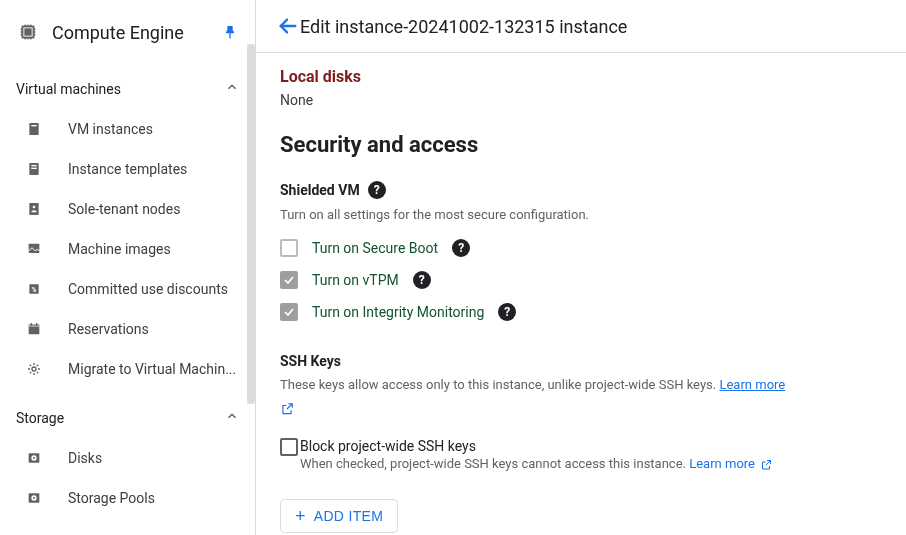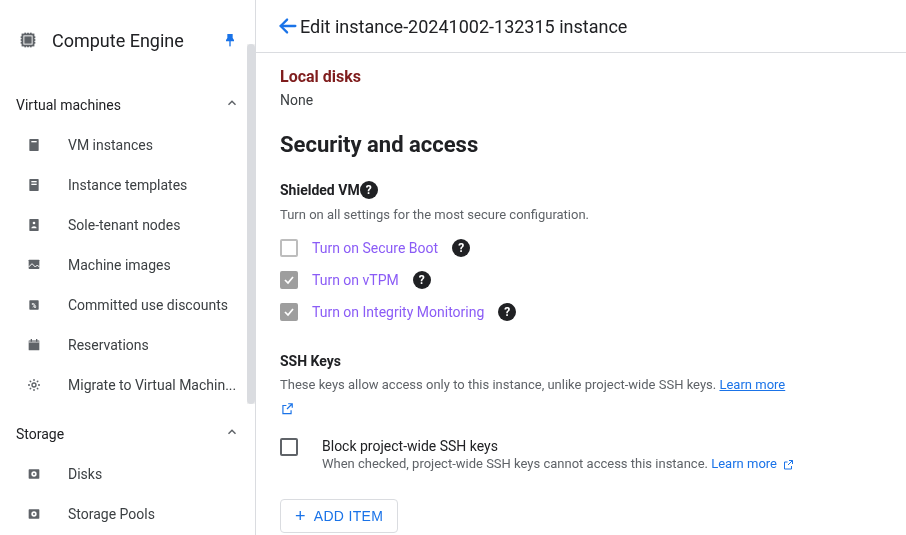--- a/index.html
+++ b/index.html
@@ -1,53 +1,53 @@
 <!DOCTYPE html>
 <html><head>
 <meta charset="utf-8">
 <style>
 * { box-sizing: border-box; margin: 0; padding: 0; }
 body { font-family: 'Google Sans', Roboto, Arial, sans-serif; font-size: 14px; color: #202124; background: #fff; width: 906px; height: 535px; overflow: hidden; }
 .container { display: flex; height: 100%; }
 .sidebar { width: 256px; border-right: 1px solid #dadce0; overflow-y: auto; position: relative; }
-.sidebar-header { display: flex; align-items: center; padding: 28px 16px; gap: 12px; }
+.sidebar-header { display: flex; align-items: center; padding: 20px 16px; gap: 12px; }
 .product-icon { width: 24px; height: 24px; display: flex; align-items: center; justify-content: center; }
 .product-title { font-size: 18px; font-weight: 400; flex: 1; }
 .pin-icon { color: #1a73e8; width: 18px; height: 18px; display: flex; align-items: center; justify-content: center; }
 .nav-group { padding: 4px 0; }
 .nav-group-header { display: flex; align-items: center; justify-content: space-between; padding: 12px 16px; cursor: pointer; }
 .nav-group-title { font-size: 14px; font-weight: 400; color: #202124; }
 .chev { color: #5f6368; }
 .nav-item { display: flex; align-items: center; padding: 10px 16px 10px 24px; gap: 24px; cursor: pointer; color: #3c4043; font-size: 14px; }
 .nav-icon { width: 20px; height: 20px; color: #5f6368; display: flex; align-items: center; justify-content: center; flex-shrink: 0; }
 .nav-label { white-space: nowrap; overflow: hidden; text-overflow: ellipsis; }
 .scrollbar-track { position: absolute; right: 0; top: 44px; width: 8px; height: 360px; background: #f1f1f1; }
 .scrollbar-thumb { width: 8px; height: 360px; background: #dadce0; border-radius: 4px; }
 .main { flex: 1; display: flex; flex-direction: column; overflow: hidden; }
 .main-header { display: flex; align-items: center; padding: 14px 20px; border-bottom: 1px solid #dadce0; }
 .back-btn { color: #1a73e8; width: 24px; height: 24px; display: flex; align-items: center; justify-content: center; cursor: pointer; }
 .page-title { font-size: 18px; font-weight: 400; color: #202124; }
 .content { padding: 8px 24px 24px 24px; overflow-y: auto; }
 .section-heading { font-size: 16px; font-weight: 700; margin-top: 6px; margin-bottom: 6px; color: #7f1d1d; }
 .val-none { font-size: 14px; color: #3c4043; margin-bottom: 24px; }
 .big-heading { font-size: 22px; font-weight: 700; margin-top: 8px; margin-bottom: 24px; color: #202124; }
-.sub-heading { font-size: 14px; font-weight: 700; display: inline-flex; align-items: center; margin-bottom: 6px; }
+.sub-heading { font-size: 14px; font-weight: 700; display: inline-flex; align-items: center; gap: 8px; margin-bottom: 6px; }
 .help-icon { width: 18px; height: 18px; background: #202124; color: #fff; border-radius: 50%; display: inline-flex; align-items: center; justify-content: center; font-size: 12px; font-weight: 700; }
 .desc { font-size: 13px; color: #5f6368; line-height: 1.5; }
 .checkbox-row { display: flex; align-items: center; gap: 14px; margin-top: 14px; }
 .chk { width: 18px; height: 18px; border: 2px solid #5f6368; border-radius: 2px; display: inline-flex; align-items: center; justify-content: center; flex-shrink:0; }
 .chk.disabled { border-color: #bdbdbd; }
 .chk.checked.disabled { background: #9e9e9e; border-color: #9e9e9e; }
 .chk svg { display: block; }
 .chk-label { font-size: 14px; color: #3c4043; }
-.chk-label.disabled { color: #8b5cf6; }
+.chk-label.disabled { color: #14532d; }
 .ssh-block { margin-top: 32px; }
 .link { color: #1a73e8; text-decoration: underline; cursor: pointer; }
 .ext-icon { color: #1a73e8; display: inline-block; vertical-align: middle; }
-.block-row { display: flex; align-items: flex-start; gap: 24px; margin-top: 22px; }
+.block-row { display: flex; align-items: flex-start; gap: 2px; margin-top: 22px; }
 .block-desc { font-size: 13px; color: #5f6368; margin-top: 2px; }
 .add-btn { margin-top: 28px; border: 1px solid #dadce0; border-radius: 4px; padding: 7px 14px; display: inline-flex; align-items: center; gap: 8px; color: #1a73e8; font-size: 14px; font-weight: 500; cursor: pointer; background: #fff; letter-spacing: 0.3px; }
 .add-plus { font-size: 18px; font-weight: 400; line-height: 1; }
 </style>
 </head>
 <body>
 
 <div class="container">
   <div class="sidebar">
     <div class="sidebar-header">

